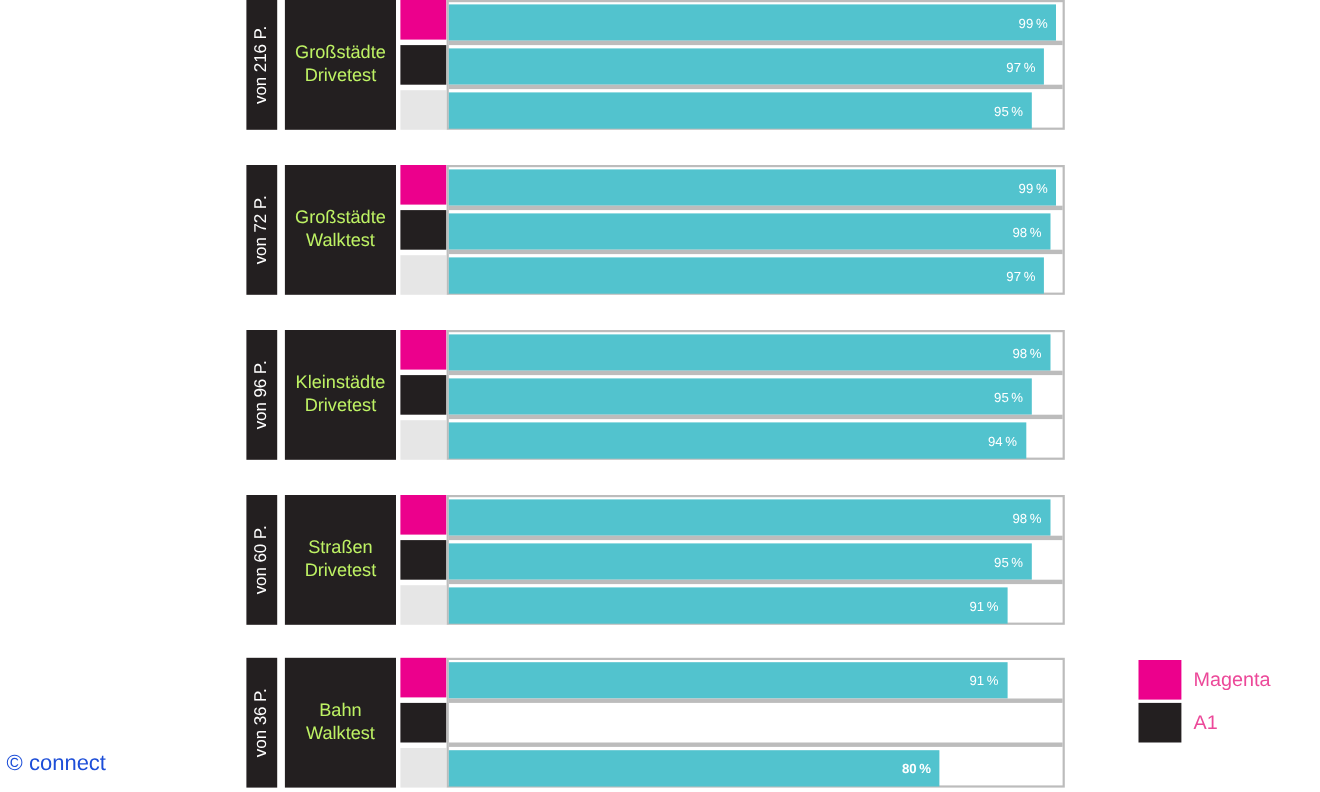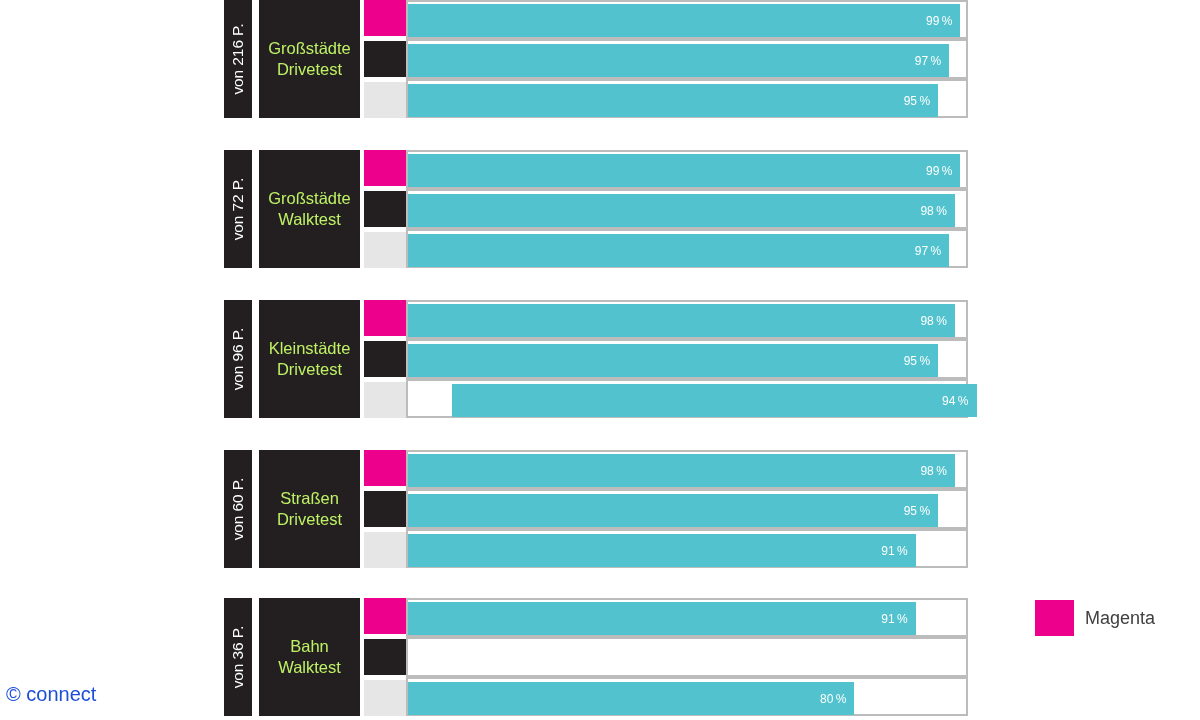--- a/index.html
+++ b/index.html
@@ -165,21 +165,21 @@
     left: 0;
     top: 0;
     width: 39px;
     height: 36px;
   }
   .legend-label {
     position: absolute;
     left: 50px;
     top: 50%;
     transform: translateY(-50%);
-    color: #404040;
+    color: #ec4899;
     font-size: 18px;
     white-space: nowrap;
     line-height: 1;
   }
 
   
   #watermark {
     position: absolute;
     left: 6px;
     top: 684px;
@@ -279,21 +279,21 @@
             <div class="bar-fill" style="width: 98%; background: rgb(82, 195, 206);">
               <span class="bar-value">98 %</span>
             </div>
           </div>
           <div class="bar-track t1">
             <div class="bar-fill" style="width: 95%; background: rgb(82, 195, 206);">
               <span class="bar-value">95 %</span>
             </div>
           </div>
           <div class="bar-track t2">
-            <div class="bar-fill" style="width: 94%; background: rgb(82, 195, 206); margin-left: 44px;">
+            <div class="bar-fill" style="width: 94%; background: rgb(82, 195, 206);">
               <span class="bar-value">94 %</span>
             </div>
           </div>
           <div class="bar-sep p0"></div>
           <div class="bar-sep p1"></div>
         </div>
       </div>
       <div class="row-group" style="top: 450px;">
         <div class="points-block">
           <span class="points-text">von 60 P.</span>
@@ -340,31 +340,35 @@
           <div class="swatch s1" style="background: rgb(35, 31, 32);"></div>
           <div class="swatch s2" style="background: rgb(230, 230, 230);"></div>
         </div>
         <div class="bars">
           <div class="bar-track t0">
             <div class="bar-fill" style="width: 91%; background: rgb(82, 195, 206);">
               <span class="bar-value">91 %</span>
             </div>
           </div>
           <div class="bar-track t2">
-            <div class="bar-fill" style="width: 80%; background: rgb(82, 195, 206);">
+            <div class="bar-fill" style="width: 80%; background: rgb(82, 195, 206); font-weight: bold;">
               <span class="bar-value">80 %</span>
             </div>
           </div>
           <div class="bar-sep p0"></div>
           <div class="bar-sep p1"></div>
         </div>
       </div>
     </div>
 
   <div id="legend">
       <div class="legend-row l0">
         <div class="legend-swatch" style="background: rgb(236, 0, 140);"></div>
         <span class="legend-label">Magenta</span>
       </div>
+      <div class="legend-row l1">
+        <div class="legend-swatch" style="background: rgb(35, 31, 32);"></div>
+        <span class="legend-label">A1</span>
+      </div>
     </div>
 
   <div id="watermark">© connect</div>
 </div>
 
 </body></html>

